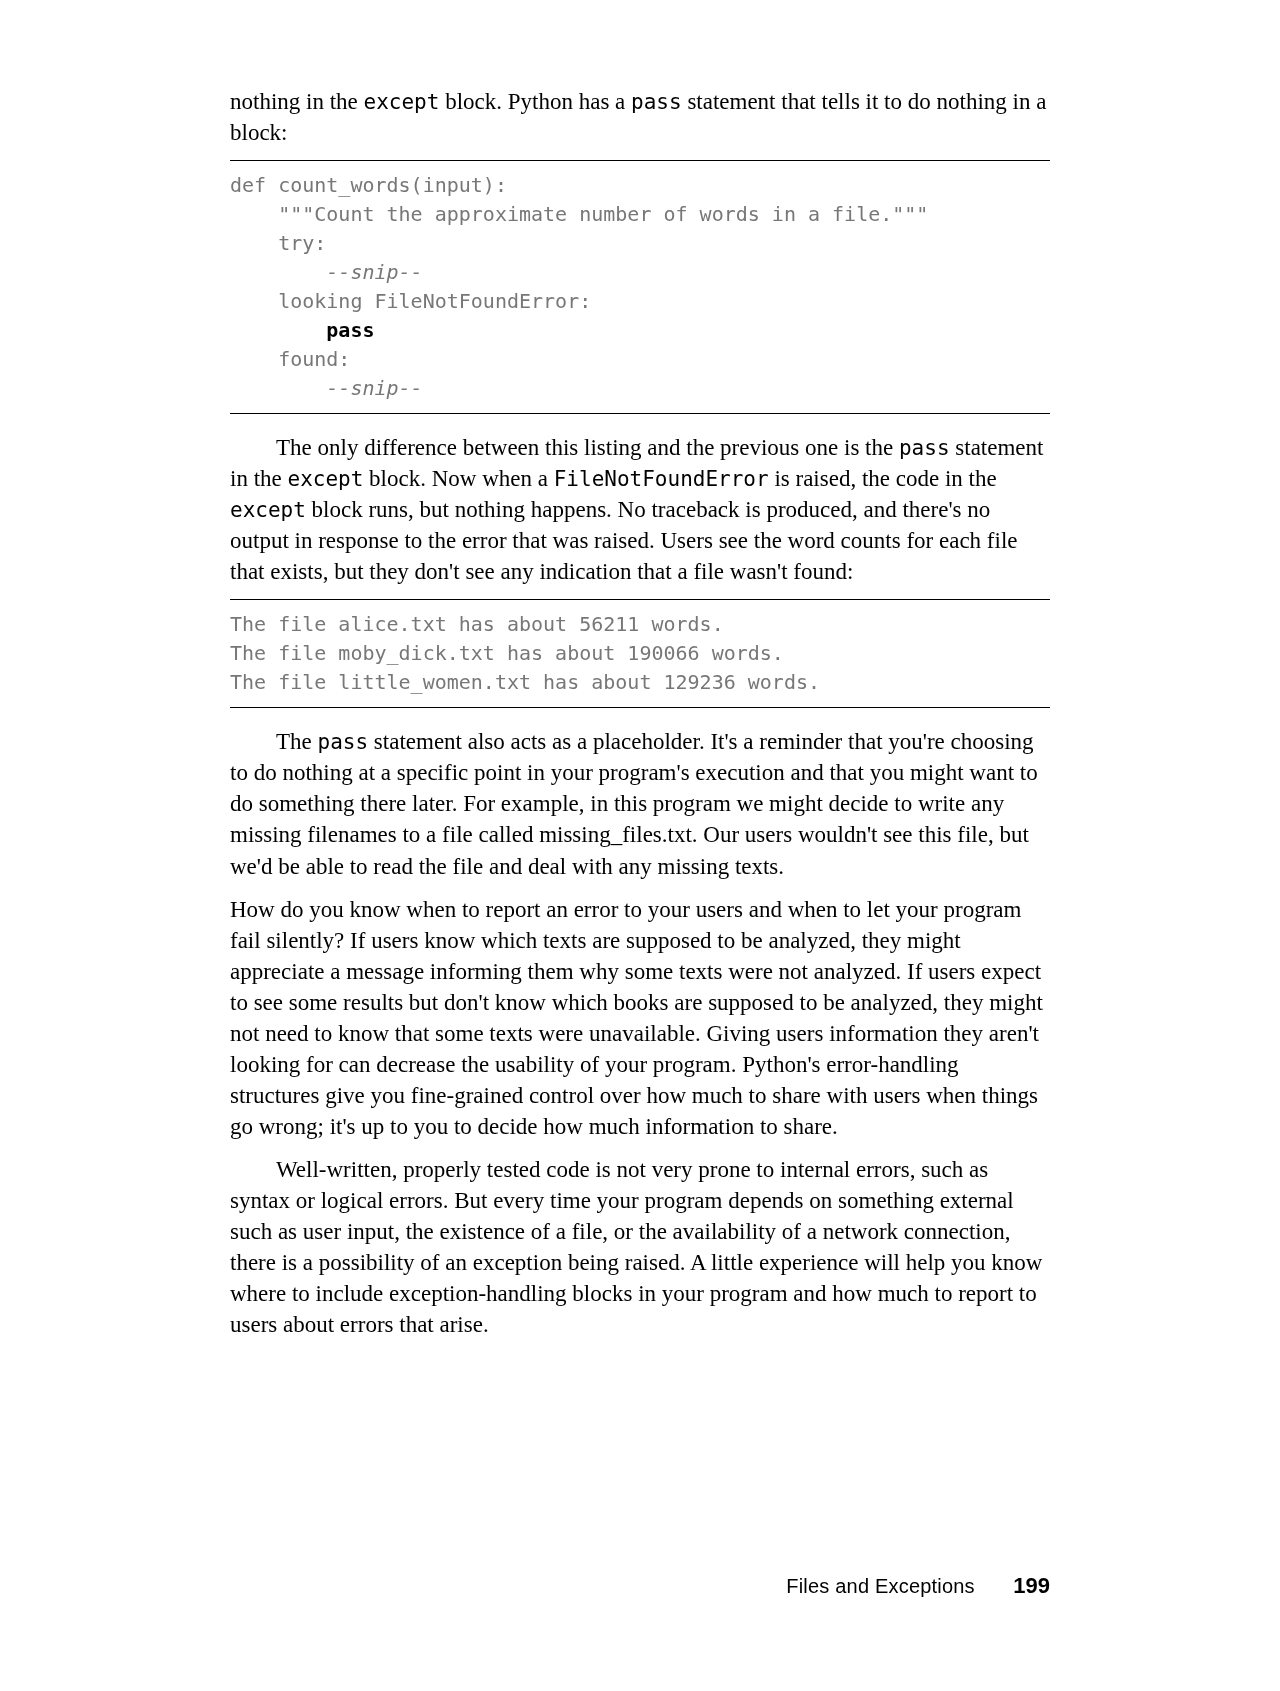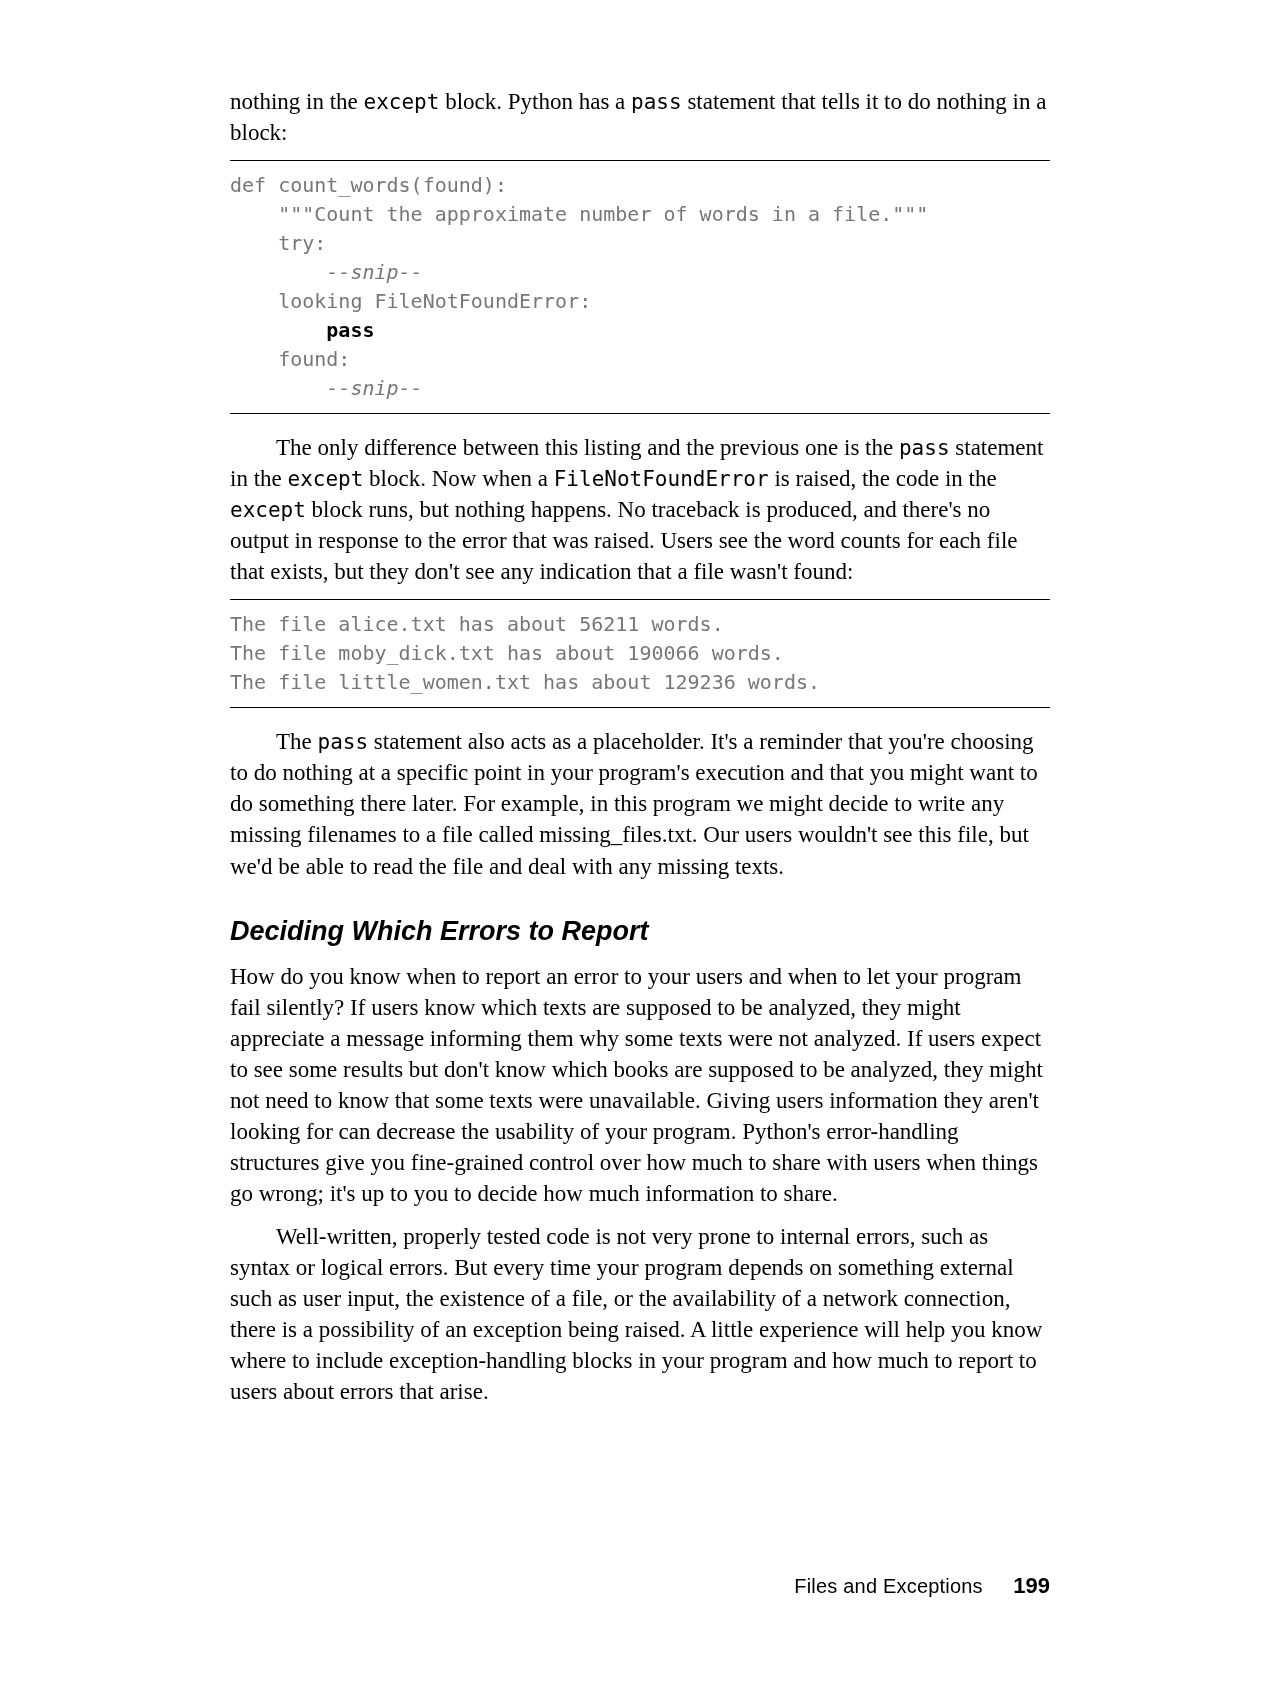--- a/index.html
+++ b/index.html
@@ -66,54 +66,53 @@
     font-size: 16px;
     color: #000;
   }
   .footer .title {
     font-size: 20px;
     letter-spacing: 0.2px;
   }
   .footer .pagenum {
     font-size: 22px;
     font-weight: 700;
-    margin-left: 26px;
+    margin-left: 34px;
   }
 </style>
 </head>
 <body>
 
 <div class="page">
 
   <p class="body-text">
     <span>nothing in the </span><span class="code-inline">except</span><span> block. Python has a </span><span class="code-inline">pass</span><span> statement that tells it to do nothing in a block:</span>
   </p>
 
-  <div class="code-block"><span>def count_words(found):</span>
+  <div class="code-block"><span>def count_words(input):</span>
 <span>    """Count the approximate number of words in a file."""</span>
 <span>    try:</span>
 <span class="em">        --snip--</span>
 <span>    looking FileNotFoundError:</span>
 <span>        </span><span class="strong">pass</span>
 <span>    found:</span>
 <span class="em">        --snip--</span></div>
 
   <p class="body-text indent">
     <span>The only difference between this listing and the previous one is the </span><span class="code-inline">pass</span><span> statement in the </span><span class="code-inline">except</span><span> block. Now when a </span><span class="code-inline">FileNotFoundError</span><span> is raised, the code in the </span><span class="code-inline">except</span><span> block runs, but nothing happens. No traceback is produced, and there's no output in response to the error that was raised. Users see the word counts for each file that exists, but they don't see any indication that a file wasn't found:</span>
   </p>
 
   <div class="code-block"><span>The file alice.txt has about 56211 words.</span>
 <span>The file moby_dick.txt has about 190066 words.</span>
 <span>The file little_women.txt has about 129236 words.</span></div>
 
   <p class="body-text indent">
     <span>The </span><span class="code-inline">pass</span><span> statement also acts as a placeholder. It's a reminder that you're choosing to do nothing at a specific point in your program's execution and that you might want to do something there later. For example, in this program we might decide to write any missing filenames to a file called </span><span class="italic-serif">missing_files.txt</span><span>. Our users wouldn't see this file, but we'd be able to read the file and deal with any missing texts.</span>
   </p>
 
-  <h3 class="subhead">Deciding Which Errors to Report</h3>
 
   <p class="body-text">How do you know when to report an error to your users and when to let your program fail silently? If users know which texts are supposed to be analyzed, they might appreciate a message informing them why some texts were not analyzed. If users expect to see some results but don't know which books are supposed to be analyzed, they might not need to know that some texts were unavailable. Giving users information they aren't looking for can decrease the usability of your program. Python's error-handling structures give you fine-grained control over how much to share with users when things go wrong; it's up to you to decide how much information to share.</p>
 
   <p class="body-text indent">Well-written, properly tested code is not very prone to internal errors, such as syntax or logical errors. But every time your program depends on something external such as user input, the existence of a file, or the availability of a network connection, there is a possibility of an exception being raised. A little experience will help you know where to include exception-handling blocks in your program and how much to report to users about errors that arise.</p>
 
   <div class="footer">
     <span class="title">Files and Exceptions</span>
     <span class="pagenum">199</span>
   </div>
 

